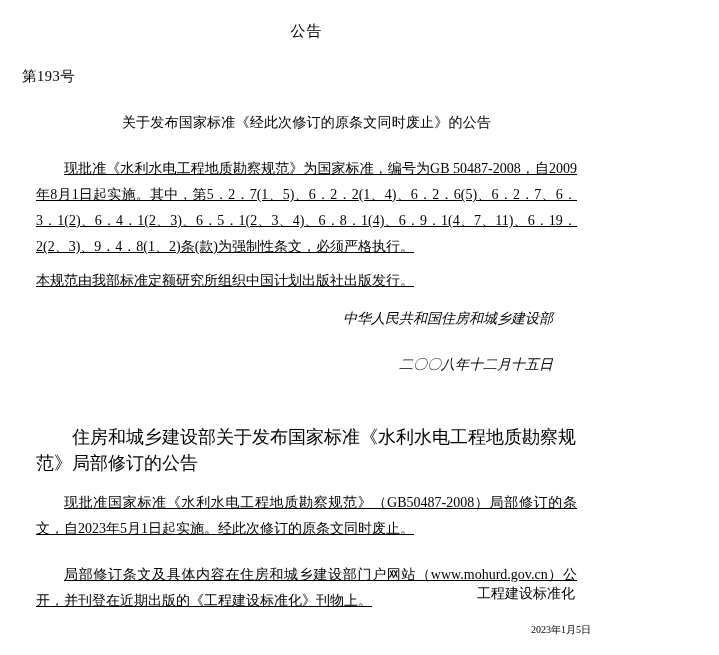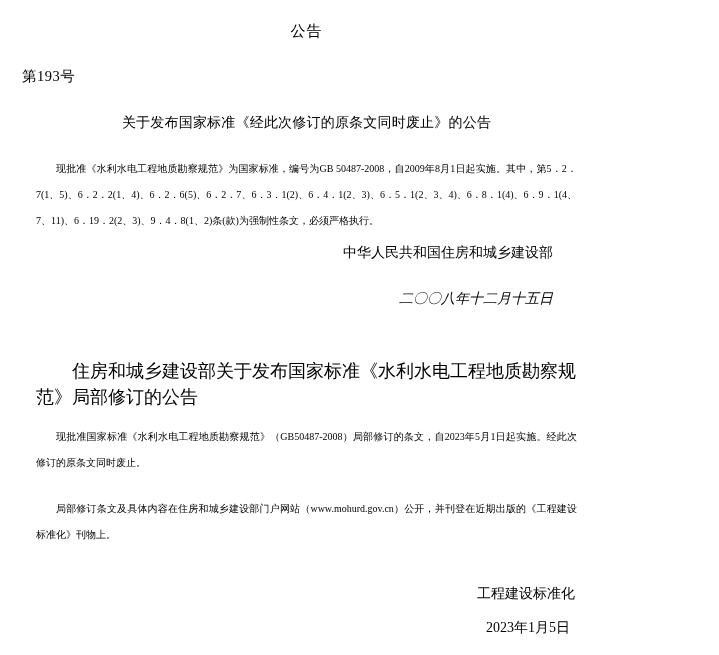--- a/index.html
+++ b/index.html
@@ -36,40 +36,42 @@
     margin: 0 0 28px 0;
     letter-spacing: 0.5px;
   }
   .subtitle-center {
     text-align: center;
     font-size: 14px;
     margin: 0 0 24px 0;
     letter-spacing: 0.2px;
   }
   .para {
-    font-size: 10px;
+    font-size: 14px;
     line-height: 26px;
     text-align: justify;
     text-justify: inter-ideograph;
     margin: 8px 0 2px 0;
     text-indent: 2em;
     padding: 0 14px 0 14px;
+    text-decoration: underline;
   }
   .para.noindent {
     text-indent: 0;
   }
   .sign {
     font-size: 14px;
     text-align: right;
     padding-right: 38px;
     margin: 0;
     line-height: 26px;
   }
   .sign-top {
-    margin-top: 6px;
+    margin-top: 12px;
+    font-style: italic;
   }
   .sign-date {
     margin-top: 20px;
     font-style: italic;
   }
   .gap-big {
     height: 46px;
   }
   .gap-small {
     height: 10px;
@@ -82,39 +84,40 @@
     margin: 0 0 14px 0;
   }
   .bottom-sign {
     position: absolute;
     right: 38px;
     bottom: 52px;
     font-size: 14px;
   }
   .bottom-date {
     position: absolute;
-    right: 43px;
+    right: 22px;
     bottom: 18px;
-    font-size: 14px;
+    font-size: 10px;
   }
 </style>
 </head>
 <body>
 
 <div class="page">
   <div class="inner">
 
     <div class="title-center">公告</div>
 
     <div class="number-center">第193号</div>
 
     <div class="subtitle-center">关于发布国家标准《经此次修订的原条文同时废止》的公告</div>
 
     <p class="para">现批准《水利水电工程地质勘察规范》为国家标准，编号为GB 50487-2008，自2009年8月1日起实施。其中，第5．2．7(1、5)、6．2．2(1、4)、6．2．6(5)、6．2．7、6．3．1(2)、6．4．1(2、3)、6．5．1(2、3、4)、6．8．1(4)、6．9．1(4、7、11)、6．19．2(2、3)、9．4．8(1、2)条(款)为强制性条文，必须严格执行。</p>
 
+    <p class="para noindent">本规范由我部标准定额研究所组织中国计划出版社出版发行。</p>
 
     <div class="sign sign-top">中华人民共和国住房和城乡建设部</div>
 
     <div class="sign sign-date">二〇〇八年十二月十五日</div>
 
     <div class="gap-big"></div>
 
     <div class="section2-title">住房和城乡建设部关于发布国家标准《水利水电工程地质勘察规范》局部修订的公告</div>
 
     <p class="para">现批准国家标准《水利水电工程地质勘察规范》（GB50487-2008）局部修订的条文，自2023年5月1日起实施。经此次修订的原条文同时废止。</p>

